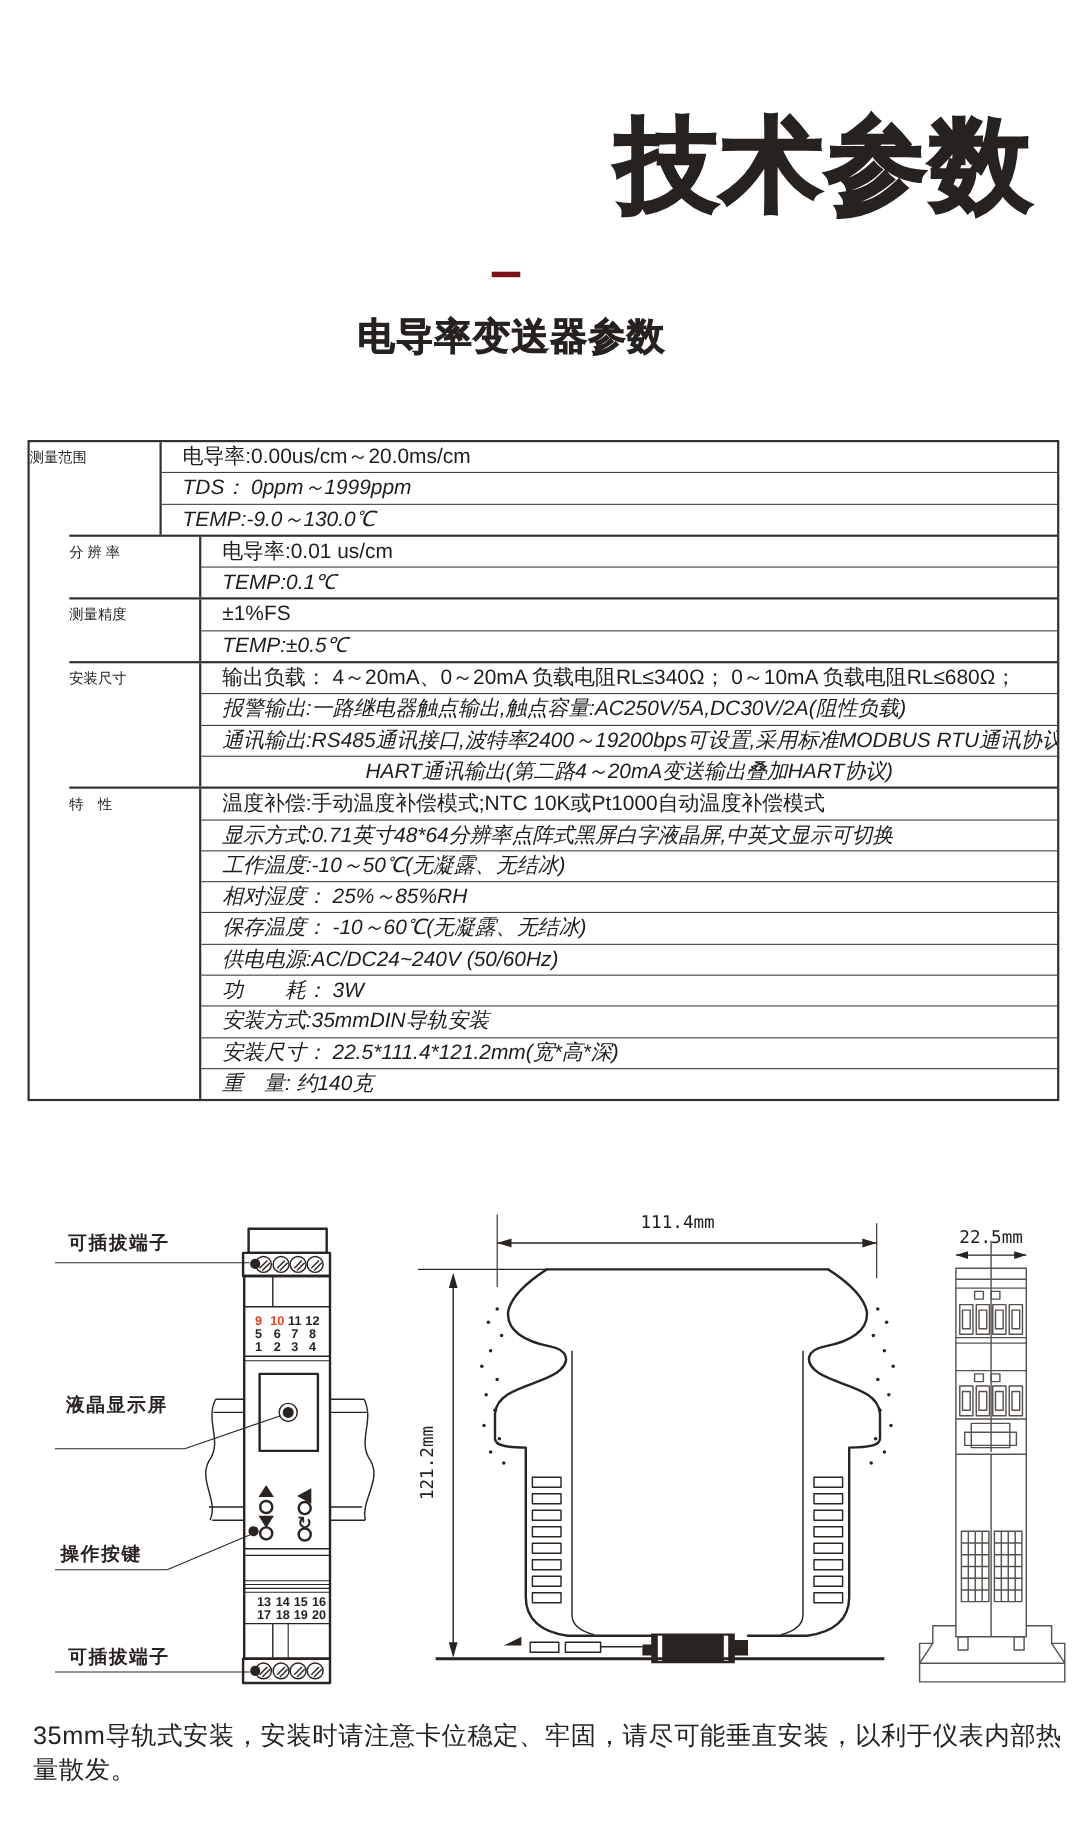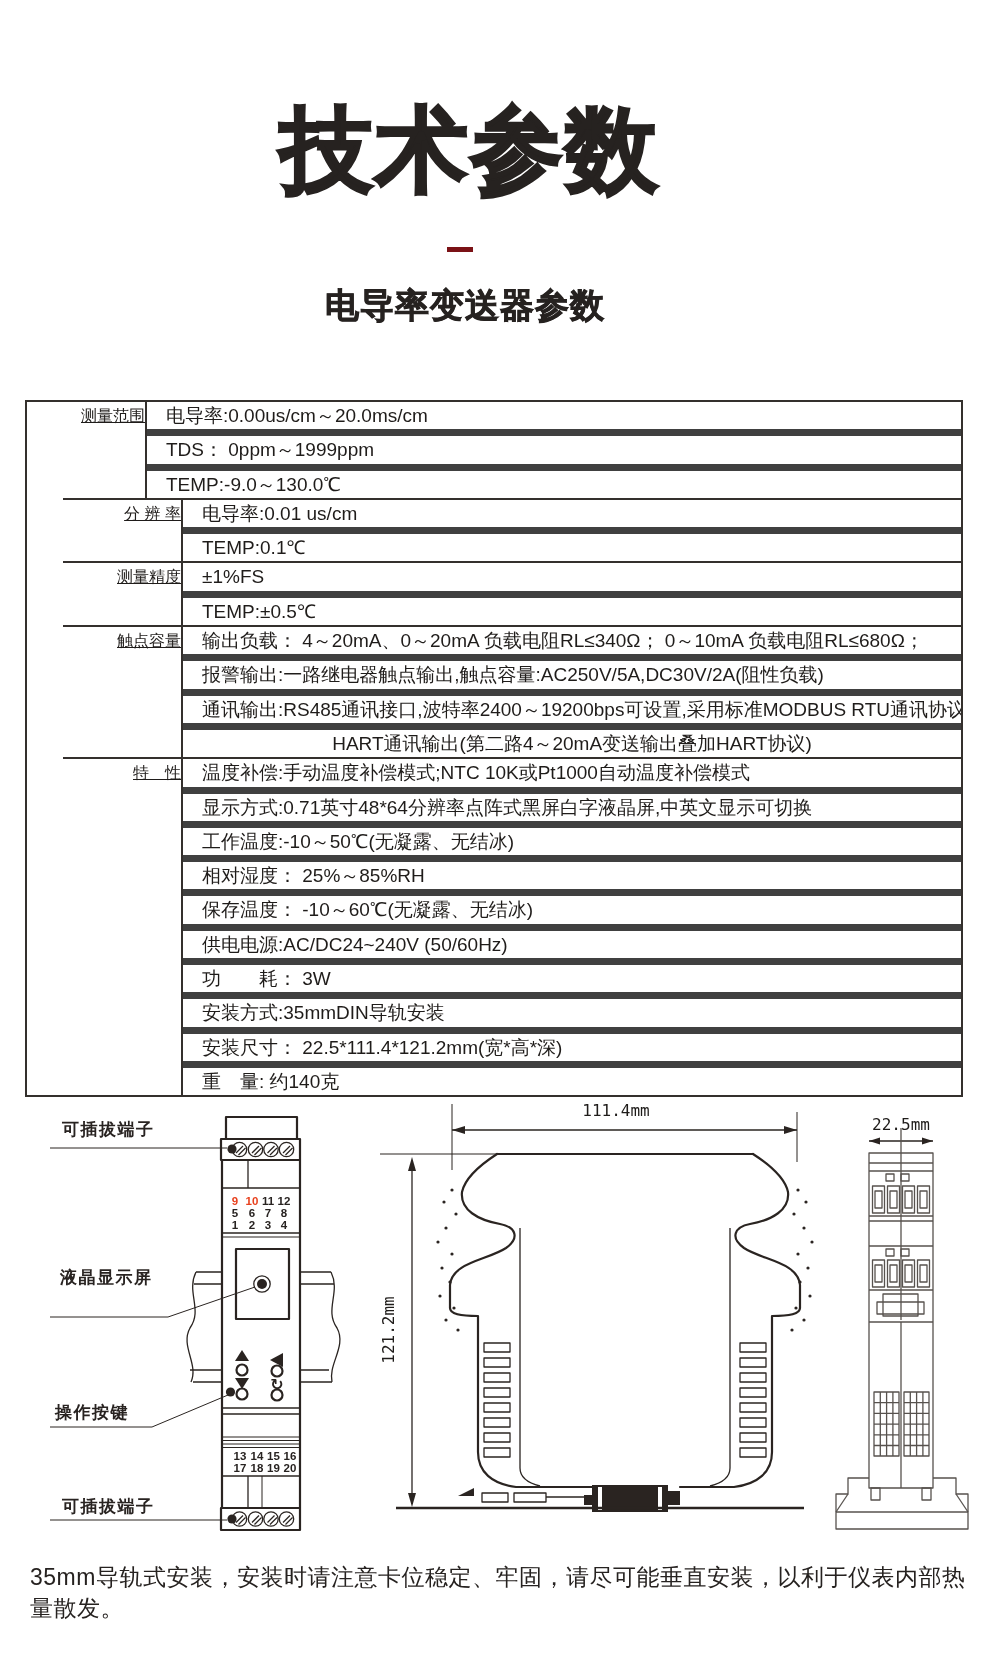--- a/index.html
+++ b/index.html
@@ -1,36 +1,36 @@
 <!DOCTYPE html>
 <html><head>
 <meta charset="utf-8">
 <style>
   html,body{margin:0;padding:0;background:#ffffff;}
   .canvas{position:relative;width:990px;height:1669px;background:#fff;overflow:hidden;
           font-family:"Liberation Sans",sans-serif;color:#262220;}
   
-  .page-title{position:absolute;top:88px;left:0;width:940px;margin:0;text-align:center;
+  .page-title{position:absolute;top:88px;left:0;width:940px;margin:0;text-align:right;
               font-size:93px;font-weight:900;letter-spacing:2px;color:#262220;
               -webkit-text-stroke:2.5px #262220;}
   .title-dash{position:absolute;top:247px;left:447px;width:26px;height:5px;background:#7b1216;}
   .subtitle{position:absolute;top:283px;left:0;width:930px;margin:0;text-align:center;
             font-size:34px;font-weight:700;letter-spacing:1px;color:#262220;
             -webkit-text-stroke:0.8px #262220;}
   
   .spec-table{position:absolute;top:400px;left:25px;width:938px;box-sizing:border-box;
               border:2px solid #34302d;display:flex;flex-direction:column;}
   .tg{display:flex;}
   .tg + .tg{border-top:2px solid #34302d;margin-left:36px;}
-  .tg-label{width:118px;flex:0 0 118px;text-align:right;font-size:16px;line-height:28px;
-            padding-top:0;color:#1f1c1a;text-decoration:underline;}
+  .tg-label{width:118px;flex:0 0 118px;text-align:left;font-size:13px;line-height:28px;
+            padding-top:0;color:#1f1c1a;}
   .tg-rows{flex:1;border-left:2px solid #34302d;display:flex;flex-direction:column;min-width:0;}
   .tr{height:27.3px;line-height:27.1px;font-size:19px;color:#1f1c1a;padding-left:19px;
       white-space:nowrap;overflow:hidden;}
-  .tr + .tr{border-top:7px solid #404040;}
+  .tr + .tr{border-top:1px solid #404040;font-style:italic;}
   .tr.center{text-align:center;padding-left:0;}
   
   .drawings{position:absolute;top:1040px;left:0;width:990px;height:520px;}
   .zh-label{font-family:"Liberation Sans",sans-serif;font-size:17px;font-weight:700;
             fill:#282321;letter-spacing:1.5px;}
   .num{font-family:"Liberation Sans",sans-serif;font-size:11.5px;font-weight:700;fill:#282321;}
   .num.red{fill:#e8401d;}
   .dim-t{font-family:"DejaVu Sans Mono",monospace;font-size:16px;fill:#1f1c1a;}
   .s2{stroke:#2a2421;stroke-width:2.2;fill:none;stroke-linejoin:round;stroke-linecap:round;}
   .s1{stroke:#2a2421;stroke-width:1.3;fill:none;stroke-linejoin:round;}
@@ -68,21 +68,21 @@
       </div>
     </div>
     <div class="tg">
       <div class="tg-label">测量精度</div>
       <div class="tg-rows">
         <div class="tr">±1%FS</div>
         <div class="tr">TEMP:±0.5℃</div>
       </div>
     </div>
     <div class="tg">
-      <div class="tg-label">触点容量</div>
+      <div class="tg-label">安装尺寸</div>
       <div class="tg-rows">
         <div class="tr">输出负载： 4～20mA、0～20mA 负载电阻RL≤340Ω； 0～10mA 负载电阻RL≤680Ω；</div>
         <div class="tr">报警输出:一路继电器触点输出,触点容量:AC250V/5A,DC30V/2A(阻性负载)</div>
         <div class="tr">通讯输出:RS485通讯接口,波特率2400～19200bps可设置,采用标准MODBUS RTU通讯协议</div>
         <div class="tr center">HART通讯输出(第二路4～20mA变送输出叠加HART协议)</div>
       </div>
     </div>
     <div class="tg">
       <div class="tg-label">特　性</div>
       <div class="tg-rows">

